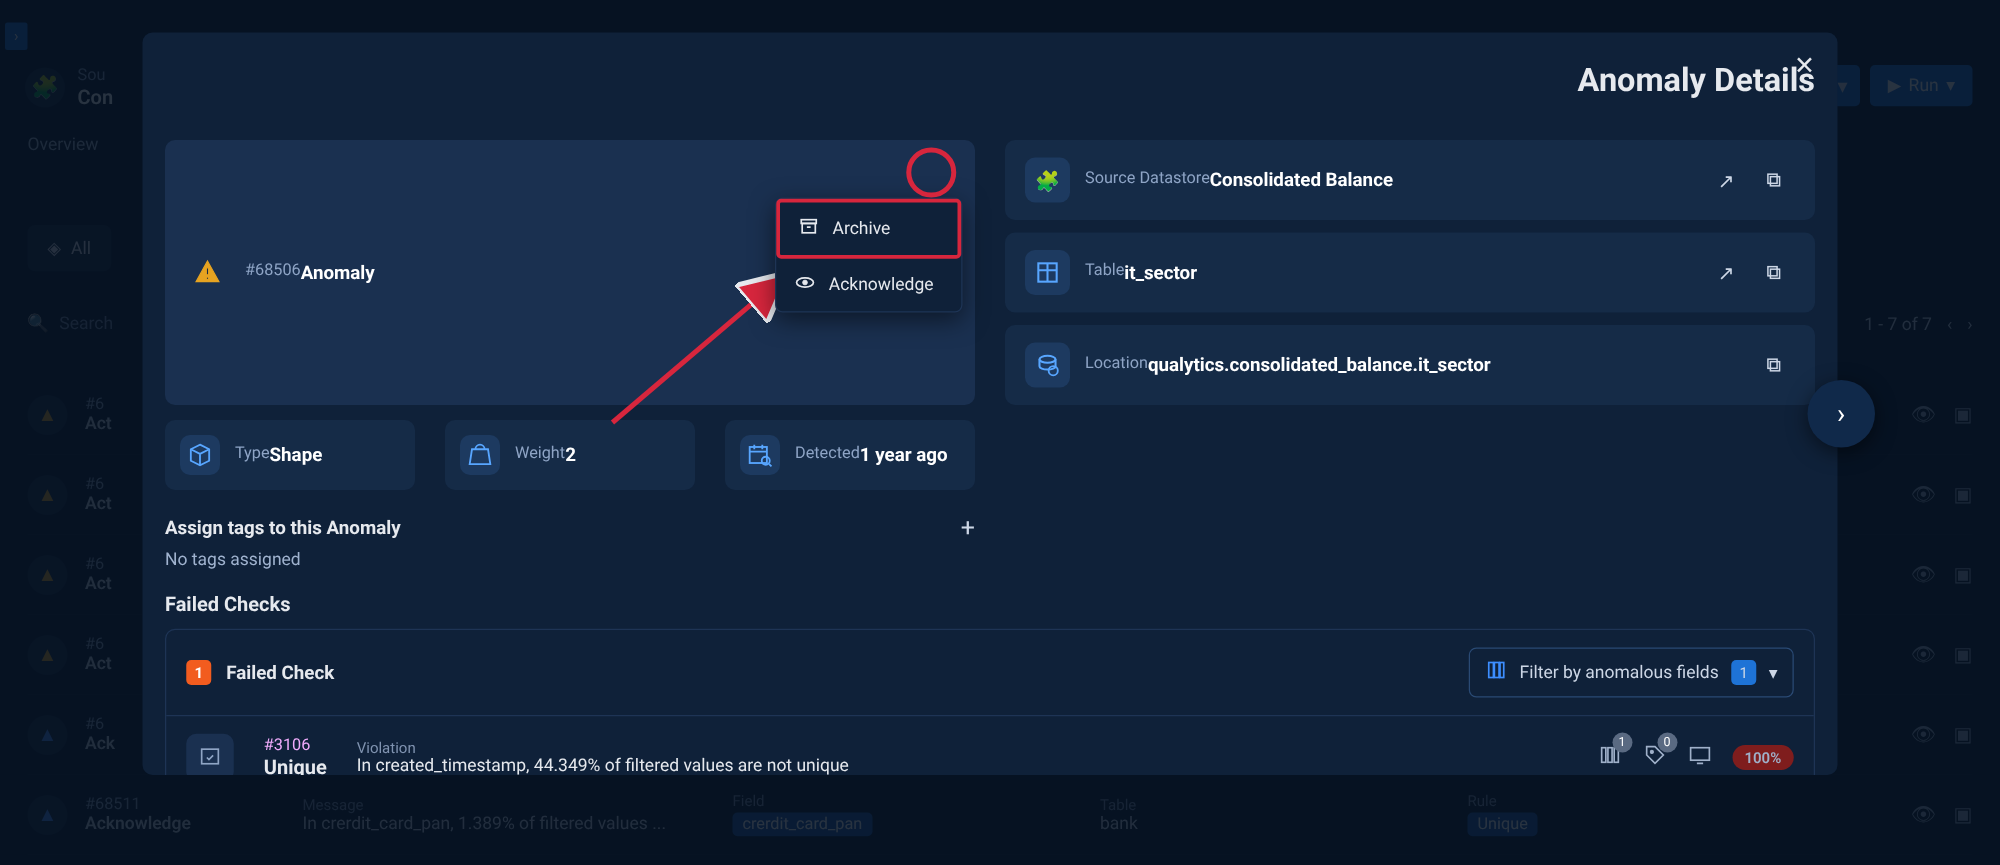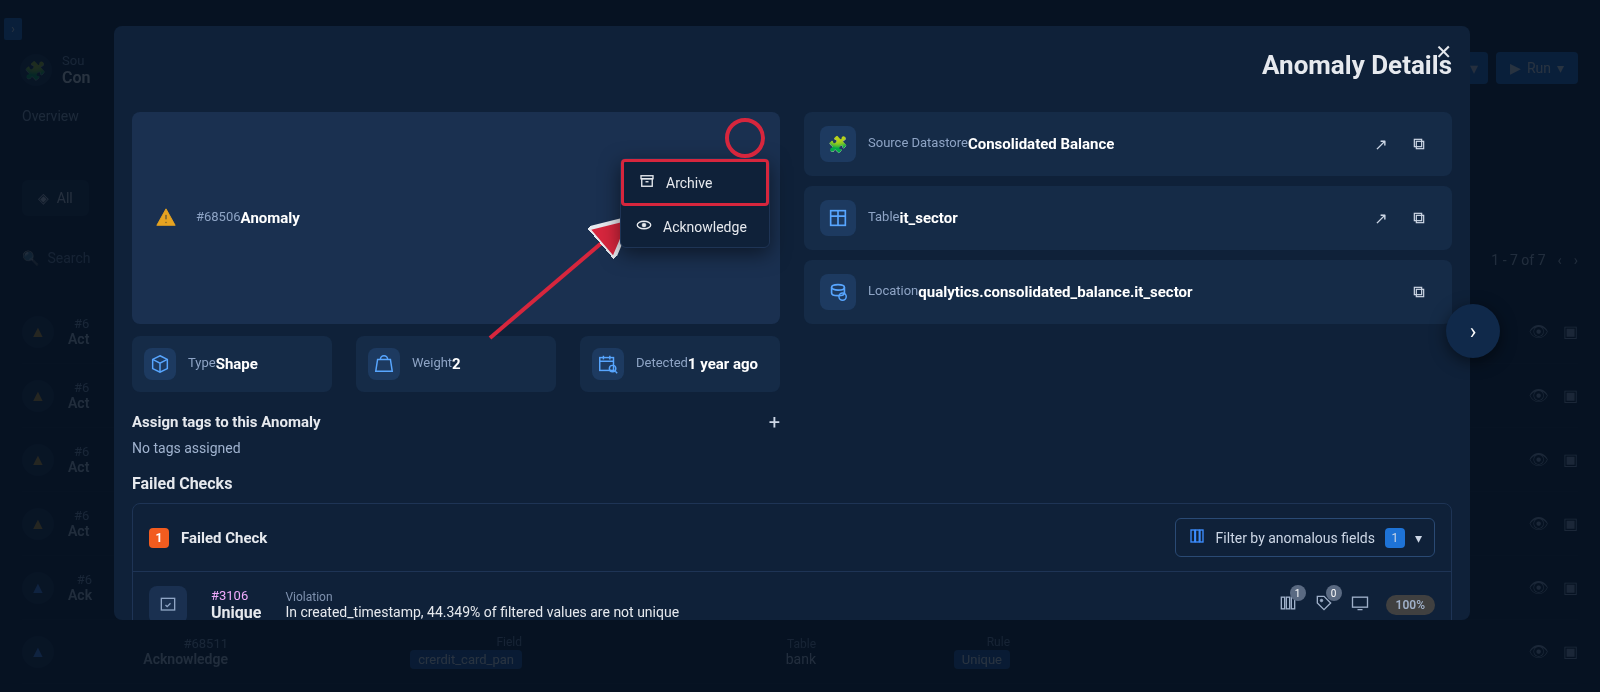--- a/index.html
+++ b/index.html
@@ -83,21 +83,21 @@
       display: flex; align-items: center;
       height: 64px; border-bottom: 1px solid rgba(255,255,255,0.04);
       gap: 14px;
       color:#c9d4e4;
     }
     .bg-warn { width:32px; height:32px; border-radius:50%; background:#1a2b44; display:flex;align-items:center;justify-content:center; color:#e6a321; }
     .bg-warn.blue { color:#4a90ff; }
     .bg-row-id { font-size:13px; color:#90a4c2; }
     .bg-row-st { font-weight:600; font-size:14px; }
     .bg-row-actions { margin-left:auto; display:flex; gap:14px; color:#9fb0c9; }
-    .bg-row-col { display:flex; flex-direction:column;text-align:right; }
+    .bg-row-col { display:flex; flex-direction:column; }
     .bg-row-lbl { font-size:12px; color:#7f92af; }
     .bg-row-val { font-size:14px; color:#cfd9e9; }
     .bg-chip { background:#1e5aa8; color:#fff; padding:2px 8px; border-radius:4px; font-size:13px; display:inline-block; }
 
     
     .modal-overlay {
       position: absolute; inset: 0;
       background: rgba(5, 15, 30, 0.65);
     }
     .modal {
@@ -224,21 +224,21 @@
     }
     .check-row .cr-icon { width:38px;height:38px;border-radius:8px;background:#1a3050;display:flex;align-items:center;justify-content:center;color:#8fa5c5; }
     .check-row .cr-id { font-size:13px; color:#f0abfc; }
     .check-row .cr-val { font-weight:700; }
     .check-row .cr-viol { flex:1; }
     .check-row .viol-lbl { font-size:12px; color:#7f92af; }
     .check-row .viol-val { font-size:14px; }
     .check-row .metrics { margin-left:auto; display:flex; align-items:center; gap:16px; color:#9fb0c9; }
     .bubble { position:relative; }
     .bubble .bcnt { position:absolute; top:-8px; right:-8px; background:#5a6a82; color:#fff; font-size:10px; width:16px; height:16px; border-radius:8px; display:flex;align-items:center;justify-content:center; }
-    .pill { background:#404040; padding:3px 10px; border-radius:10px; font-size:12px; font-weight:600; }
+    .pill { background:#7f1d1d; padding:3px 10px; border-radius:10px; font-size:12px; font-weight:600; }
 
     
     .float-chevron {
       position:absolute; top: 304px; right: 100px;
       width: 54px; height: 54px; border-radius: 50%;
       background:#10294a; box-shadow: 0 4px 16px rgba(0,0,0,0.5);
       display:flex;align-items:center;justify-content:center;
       color:#fff; font-size:22px;
       z-index:65;
     }
@@ -333,20 +333,24 @@
       <div class="bg-row-actions">
           <span>👁</span>
           <span>▣</span>
         </div>
     </div>
     <div class="bg-row">
       <div class="bg-warn blue">▲</div>
       <div style="width:160px;" class="bg-row-col">
           <div class="bg-row-id">#68511</div>
           <div class="bg-row-st">Acknowledge</div>
+        </div>
+      <div style="width:330px;" class="bg-row-col">
+          <div class="bg-row-lbl">Message</div>
+          <div class="bg-row-val">In crerdit_card_pan, 1.389% of filtered values ...</div>
         </div>
       <div style="width:280px;" class="bg-row-col">
           <div class="bg-row-lbl">Field</div>
           <div><span class="bg-chip">crerdit_card_pan</span></div>
         </div>
       <div style="width:280px;" class="bg-row-col">
           <div class="bg-row-lbl">Table</div>
           <div class="bg-row-val">bank</div>
         </div>
       <div style="width:180px;" class="bg-row-col">

